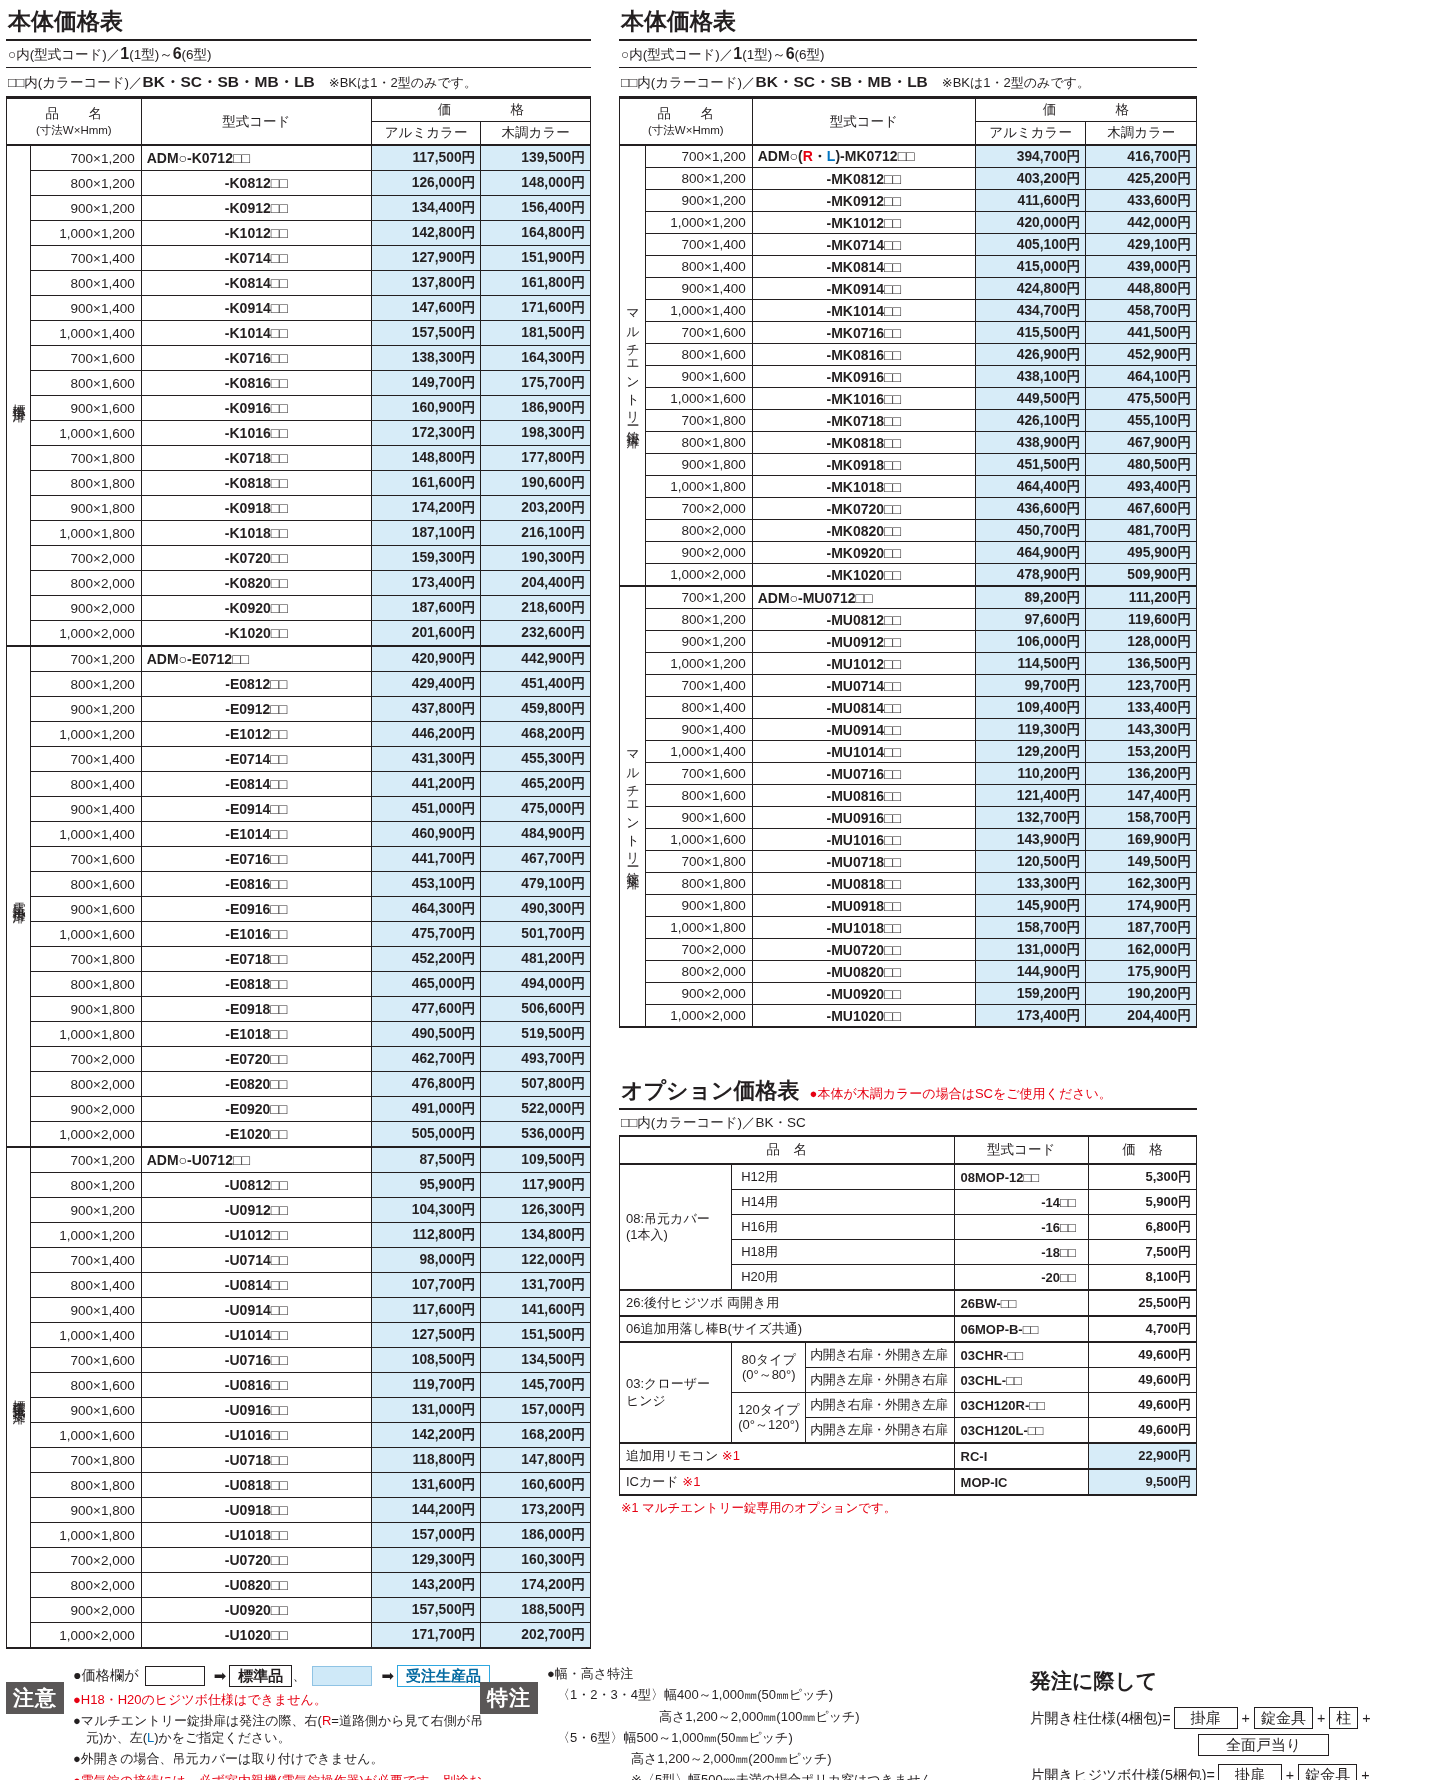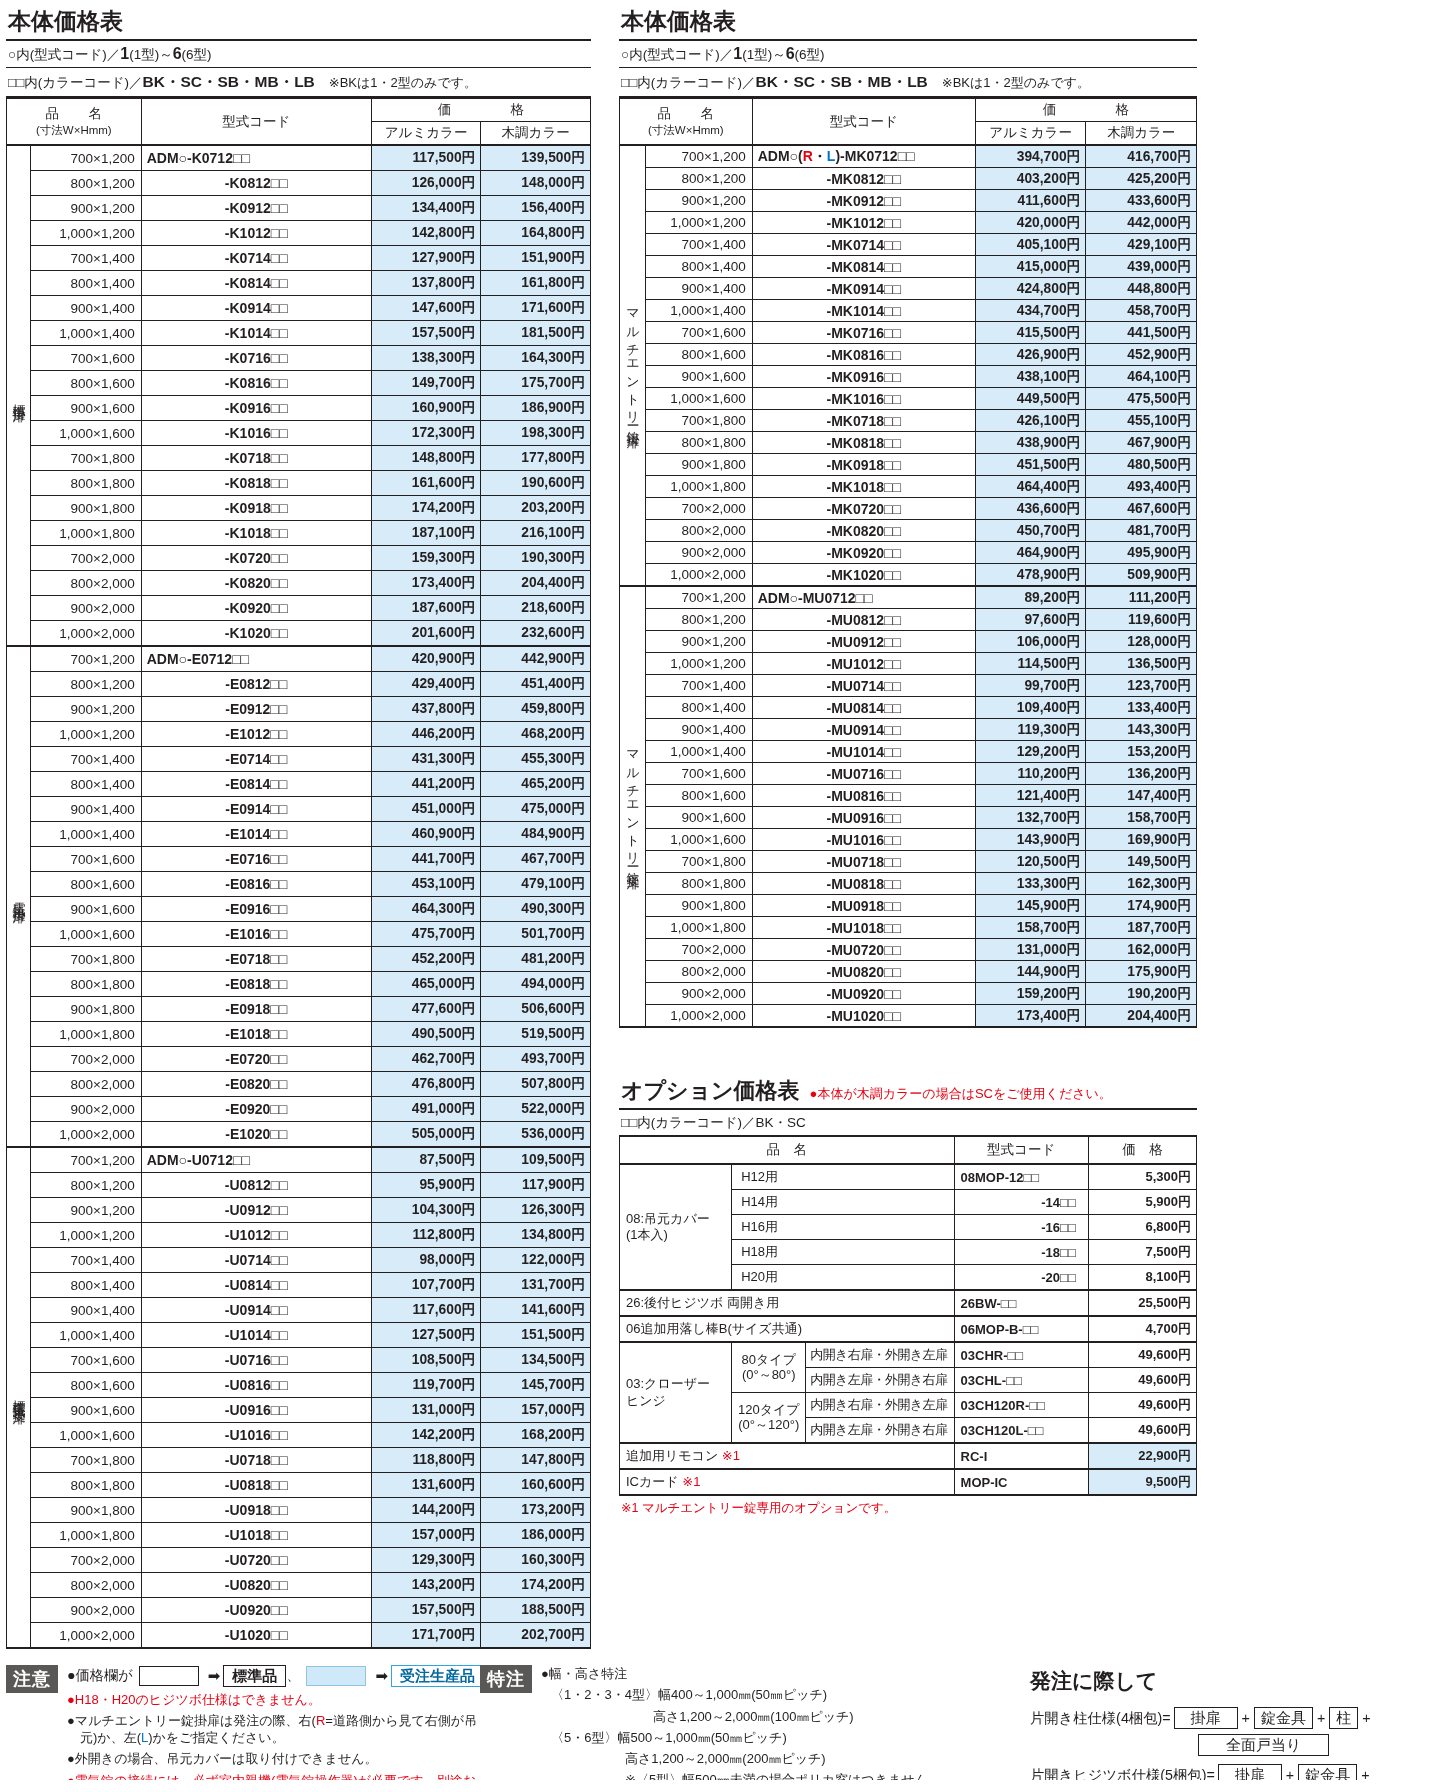--- a/index.html
+++ b/index.html
@@ -51,21 +51,21 @@
   .osub3{font-size:11.8px;text-align:left;padding-left:4px;letter-spacing:-0.6px;}
   .oname.full{text-align:left;padding-left:6px;}
   .ocode{font-weight:bold;font-size:14px;text-align:left;padding-left:6px;}
   .ocode.cont{text-align:right;padding-right:12px;}
   .oprice{font-weight:bold;font-size:13.5px;text-align:right;padding-right:5px;}
   .oprice.blue{background:#d7ecf8;}
   .opt-footnote{color:#e60012;font-size:12.5px;margin-top:4px;padding-left:2px;}
 
   .bottom{display:flex;margin-top:16px;}
   .note-block{display:flex;align-items:flex-start;}
-  .badge{background:#5a5757;color:#fff;font-size:18px;font-weight:bold;padding:2px 7px;flex:none;letter-spacing:1px;}
+  .badge{background:#5a5757;color:#fff;font-size:21px;font-weight:bold;padding:2px 7px;flex:none;letter-spacing:1px;margin-top:17px;}
   .note-items{margin-left:9px;flex:1;}
   .caution{width:474px;flex:none;}
   .custom{width:488px;flex:none;}
   .note-item{font-size:13px;line-height:1.33;margin-bottom:4px;padding-left:1em;text-indent:-1em;}
   .note-item.ind-1{margin-left:10px;}
   .note-item.ind-2{margin-left:84px;}
   .note-item.ind-3{margin-left:112px;}
   .legend{display:flex;align-items:center;font-size:14.2px;margin-bottom:4px;padding-left:0;text-indent:0;white-space:nowrap;}
   .box-white{display:inline-block;width:58px;height:18px;border:1.2px solid #231f20;margin:0 6px;flex:none;background:#fff;}
   .box-blue{display:inline-block;width:58px;height:18px;border:1px solid #8fc3e4;margin:0 6px;flex:none;background:#cfe9f8;}

